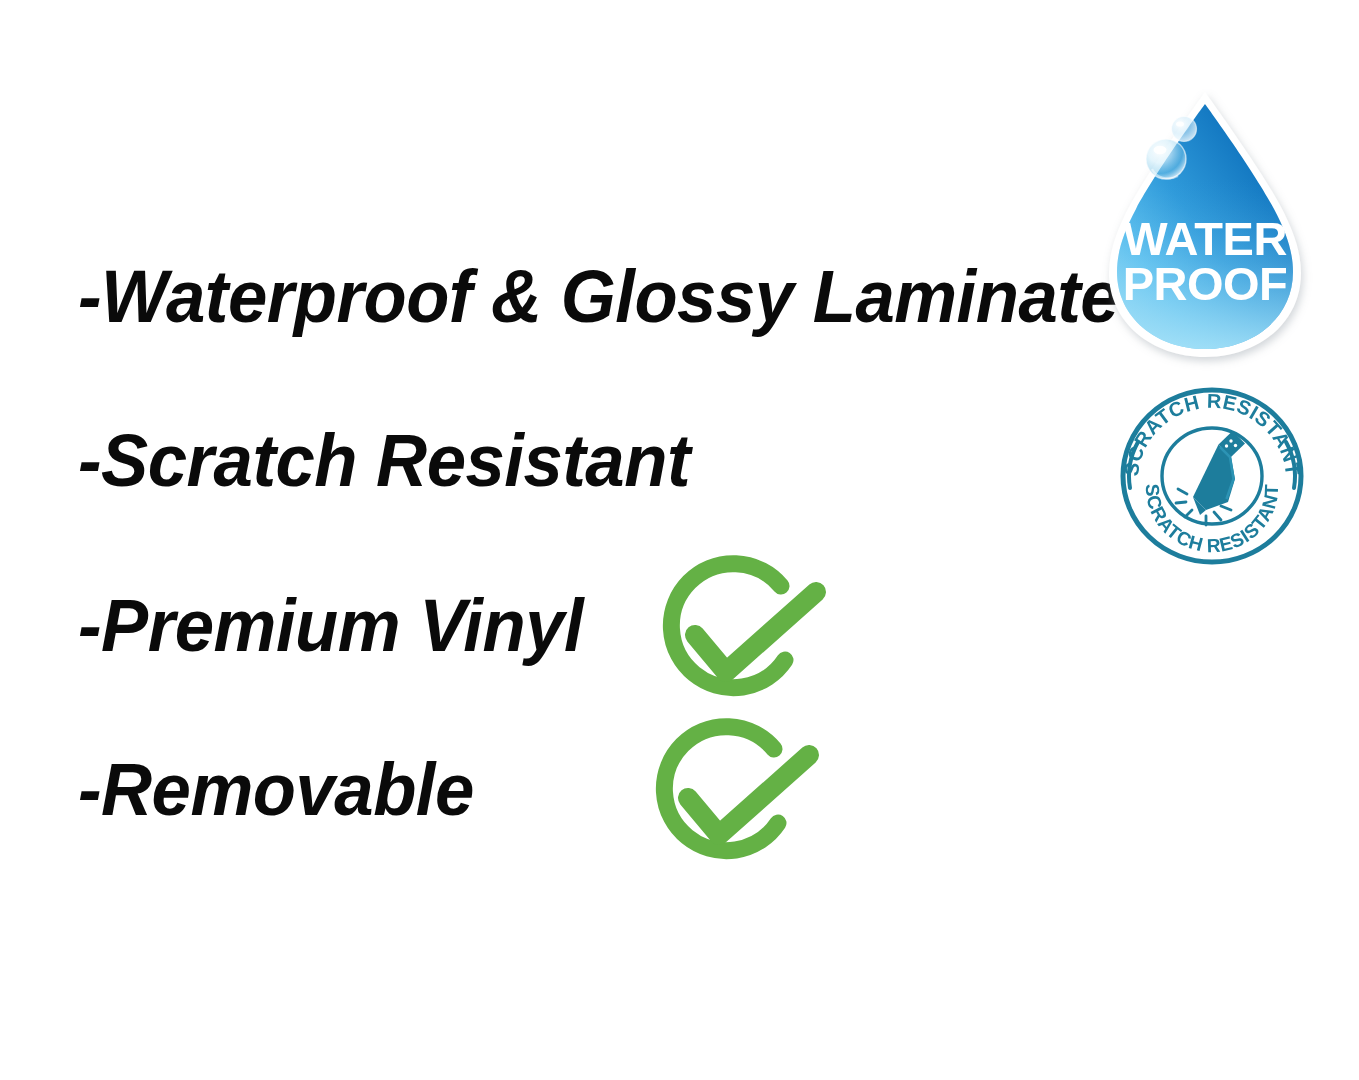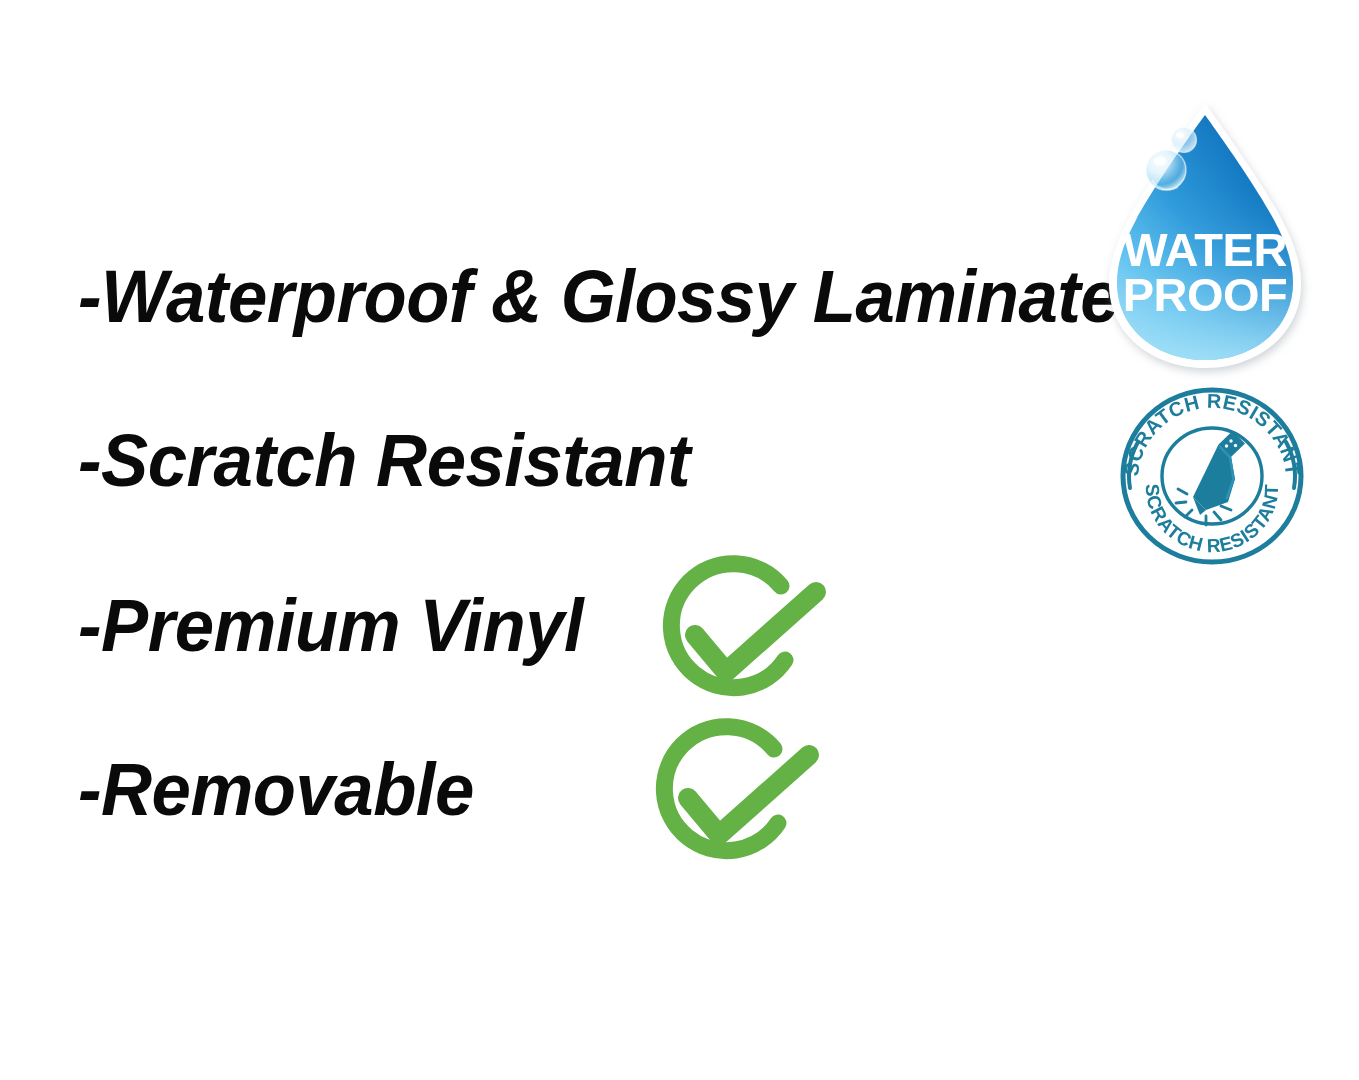--- a/index.html
+++ b/index.html
@@ -52,21 +52,21 @@
     width: 200px;
     height: 175px;
   }
   .check-1 { left: 640px; top: 550px; }
   .check-2 { left: 633px; top: 713px; }
 
   
   .droplet-wrap {
     position: absolute;
     left: 1098px;
-    top: 98px;
+    top: 87px;
     width: 215px;
     height: 275px;
   }
 
   
   .stamp-wrap {
     position: absolute;
     left: 1114px;
     top: 384px;
     width: 196px;

